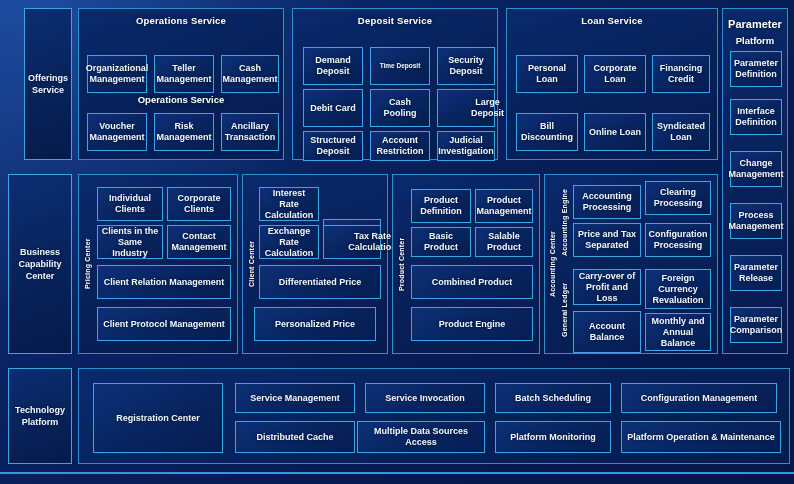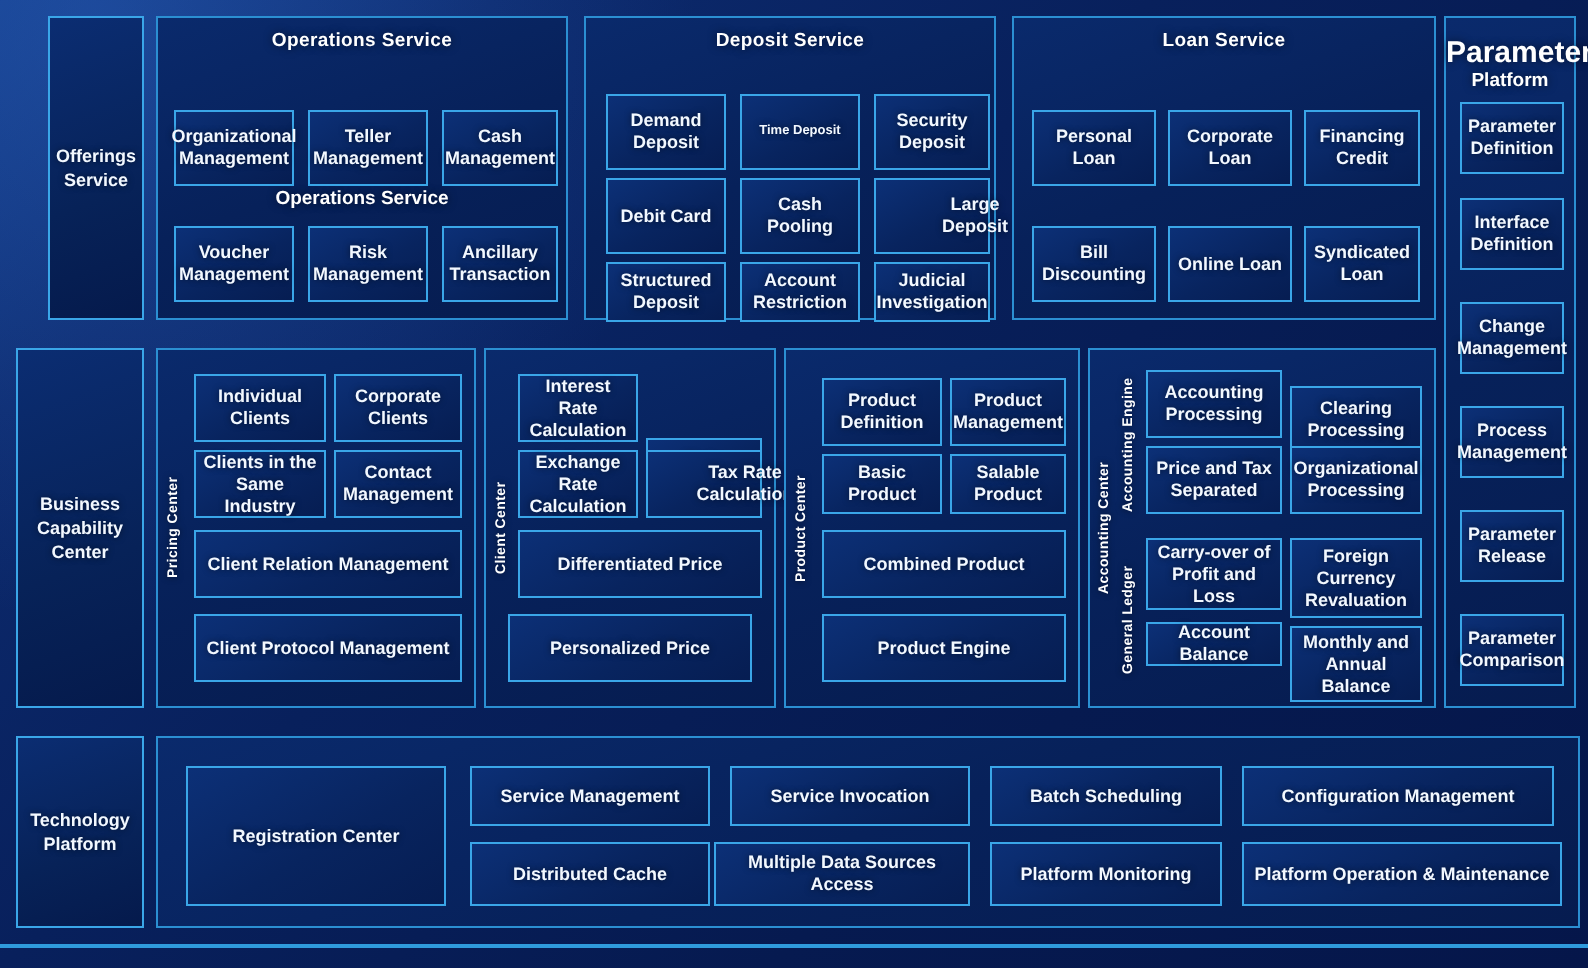--- a/index.html
+++ b/index.html
@@ -168,21 +168,21 @@
       <div class="leafbox abs" style="left:77px;top:104px;width:62px;height:38px;">
         <span>Online Loan</span>
         </div>
       <div class="leafbox abs" style="left:145px;top:104px;width:58px;height:38px;">
         <span>Syndicated Loan</span>
         </div>
     </div>
   </div>
 
   <div class="groupbox abs" id="sidebar" style="left:722px;top:8px;width:66px;height:346px;">
-    <div class="abs" style="left:0;right:0;top:9px;text-align:center;font-size:15px;font-weight:bold;color:#fff;text-shadow:0 0 4px rgba(0,0,0,.6);">Parameter</div>
+    <div class="abs" style="left:0;right:0;top:9px;text-align:center;font-size:11px;font-weight:bold;color:#fff;text-shadow:0 0 4px rgba(0,0,0,.6);">Parameter</div>
     <div class="abs" style="left:0;right:0;top:26px;text-align:center;font-size:9.5px;font-weight:bold;color:#fff;text-shadow:0 0 4px rgba(0,0,0,.6);">Platform</div>
 
     <div class="leafbox abs" style="left:7px;top:42px;width:52px;height:36px;">
       <span>Parameter Definition</span>
       </div>
     <div class="leafbox abs" style="left:7px;top:90px;width:52px;height:36px;">
       <span>Interface Definition</span>
       </div>
     <div class="leafbox abs" style="left:7px;top:142px;width:52px;height:36px;">
       <span>Change Management</span>
@@ -280,39 +280,39 @@
     </div>
 
     <div class="groupbox abs" style="left:540px;top:4px;width:174px;height:180px;">
       <div class="vlabel" style="left:2px;top:0;bottom:0;width:11px;">Accounting Center</div>
       <div class="vlabel" style="left:14px;top:4px;height:86px;width:11px;">Accounting Engine</div>
       <div class="vlabel" style="left:14px;top:92px;height:86px;width:11px;">General  Ledger</div>
 
       <div class="leafbox abs" style="left:28px;top:10px;width:68px;height:34px;">
         <span>Accounting Processing</span>
         </div>
-      <div class="leafbox abs" style="left:100px;top:18px;width:66px;height:34px;">
+      <div class="leafbox abs" style="left:100px;top:6px;width:66px;height:34px;">
         <span>Clearing Processing</span>
         </div>
 
       <div class="leafbox abs" style="left:28px;top:48px;width:68px;height:34px;">
         <span>Price and Tax Separated</span>
         </div>
       <div class="leafbox abs" style="left:100px;top:48px;width:66px;height:34px;">
-        <span>Organizational Processing</span>
+        <span>Configuration Processing</span>
         </div>
 
       <div class="leafbox abs" style="left:28px;top:94px;width:68px;height:36px;">
         <span>Carry-over of Profit and Loss</span>
         </div>
       <div class="leafbox abs" style="left:100px;top:94px;width:66px;height:40px;">
         <span>Foreign Currency Revaluation</span>
         </div>
 
-      <div class="leafbox abs" style="left:28px;top:136px;width:68px;height:22px;">
+      <div class="leafbox abs" style="left:28px;top:136px;width:68px;height:42px;">
         <span>Account Balance</span>
         </div>
       <div class="leafbox abs" style="left:100px;top:138px;width:66px;height:38px;">
         <span>Monthly and Annual Balance</span>
         </div>
     </div>
   </div>
 
   <div id="row-tech">
 

